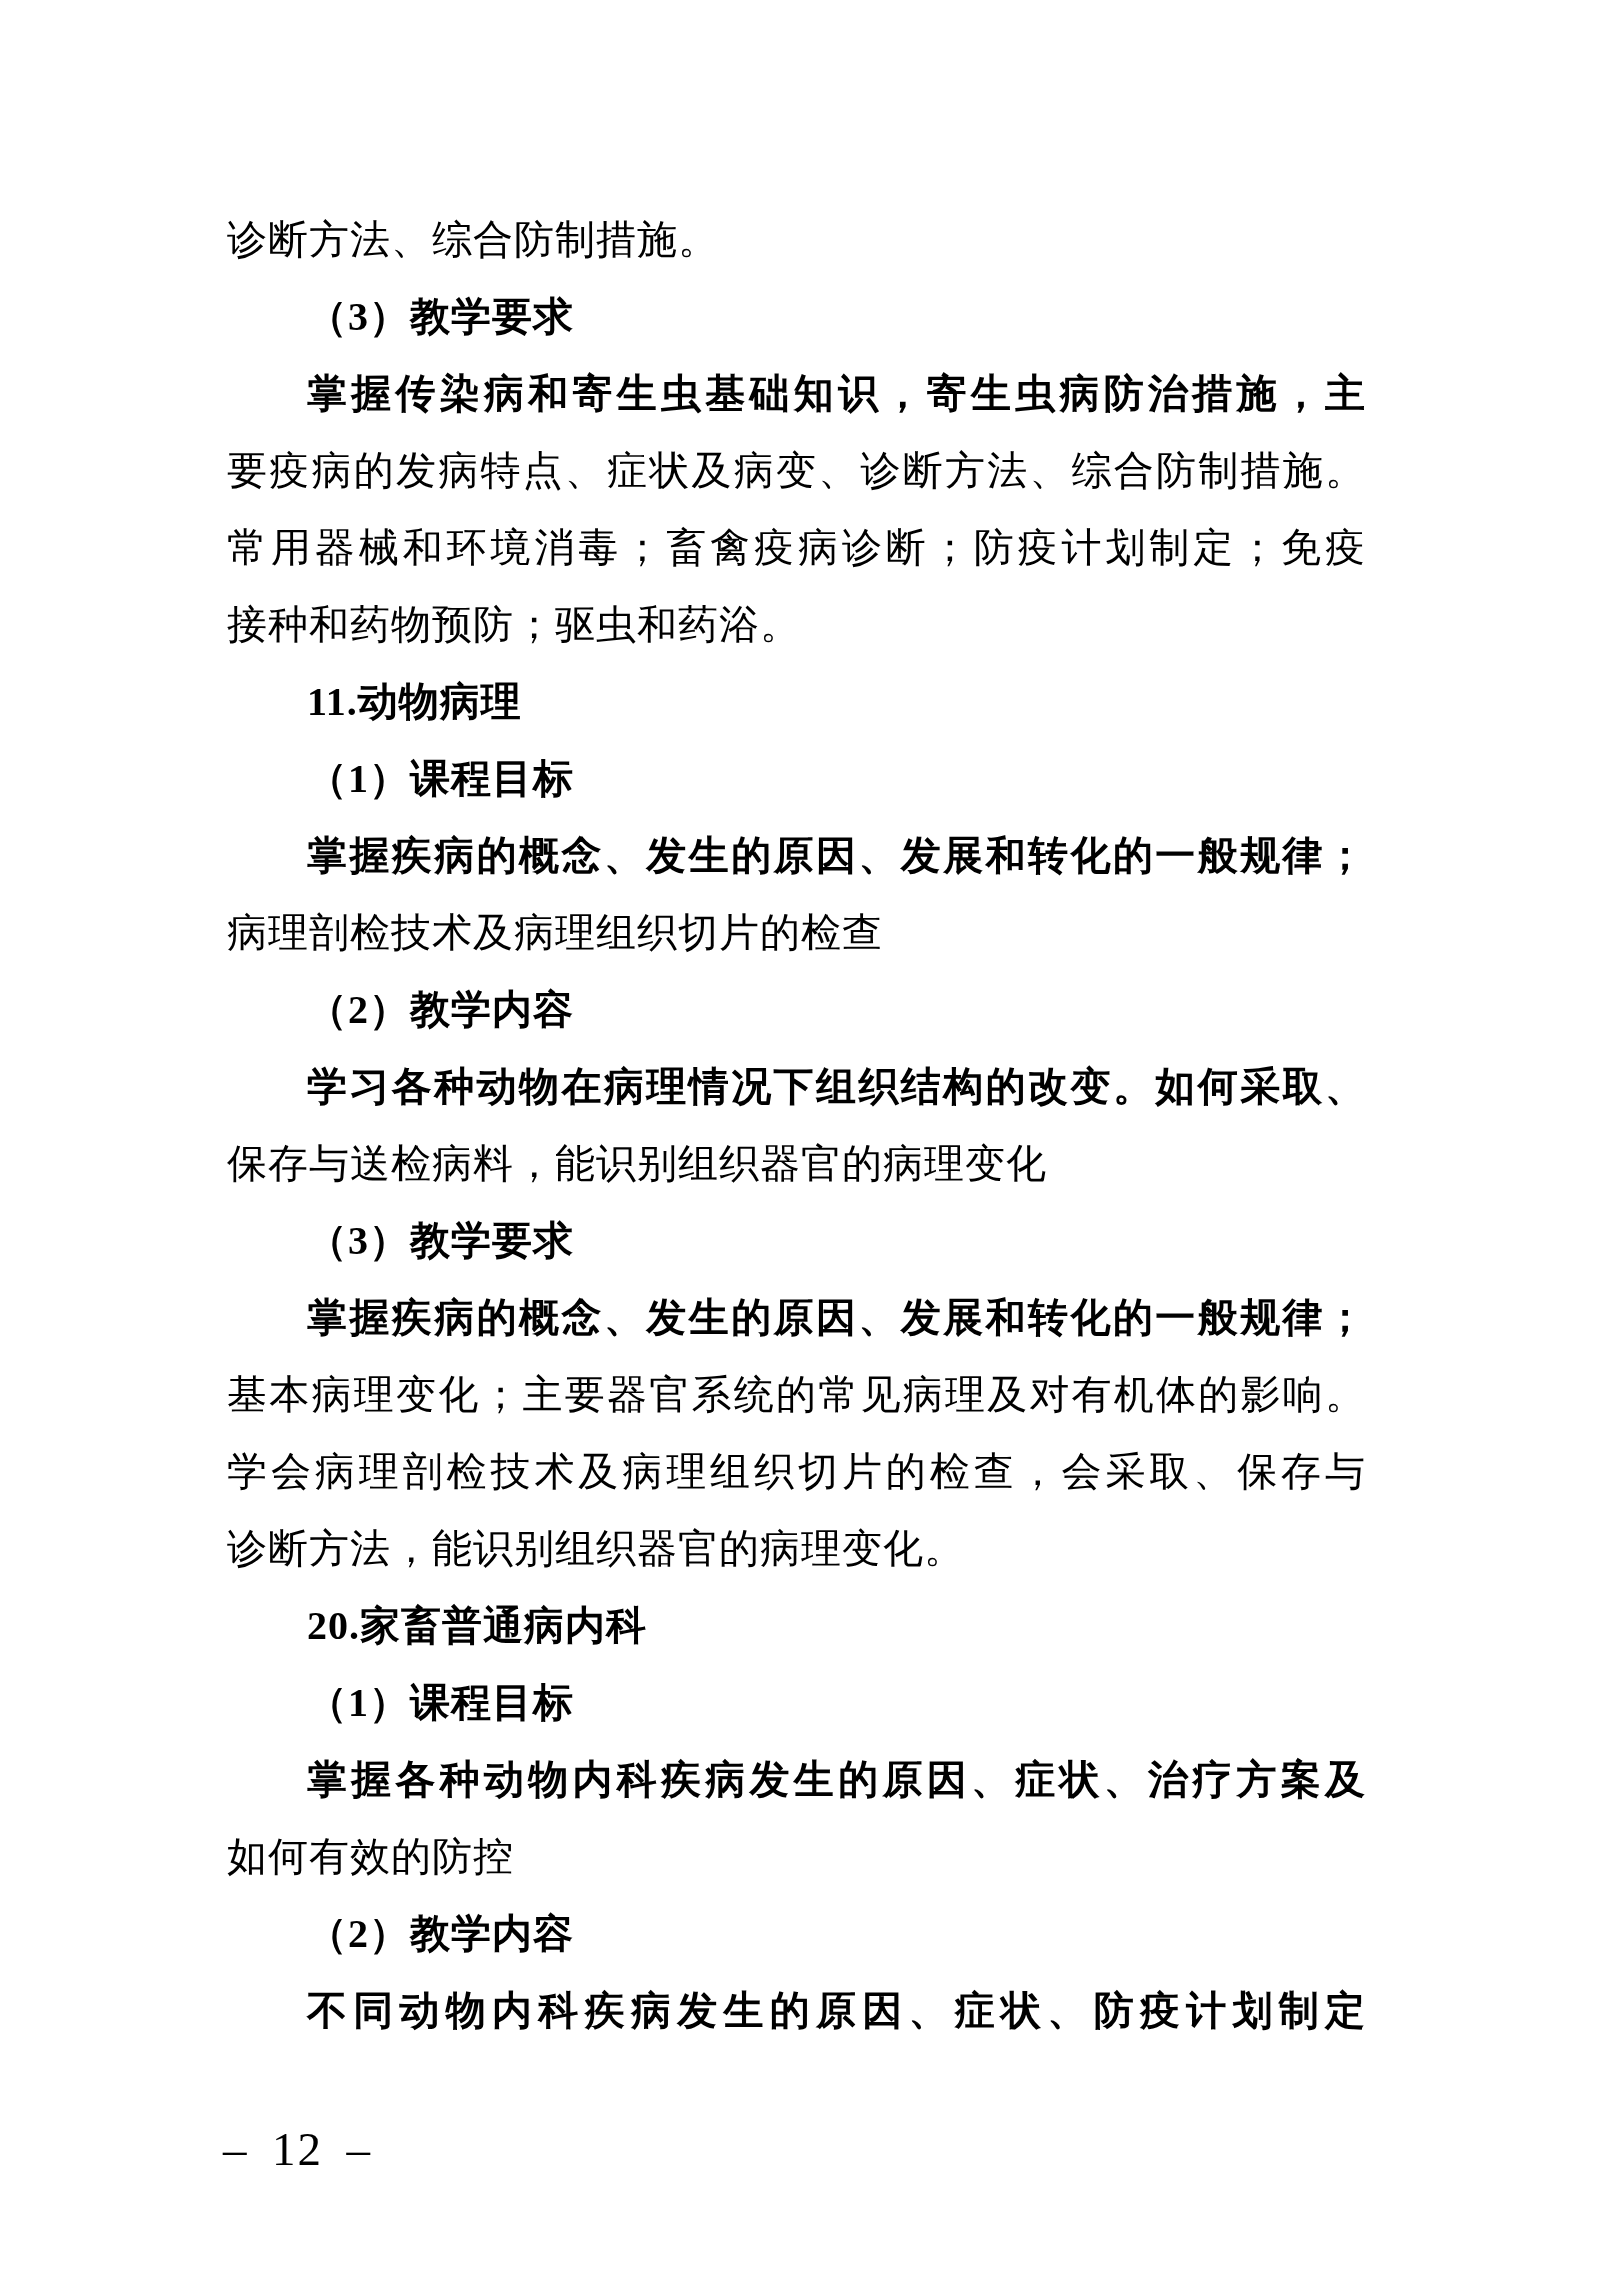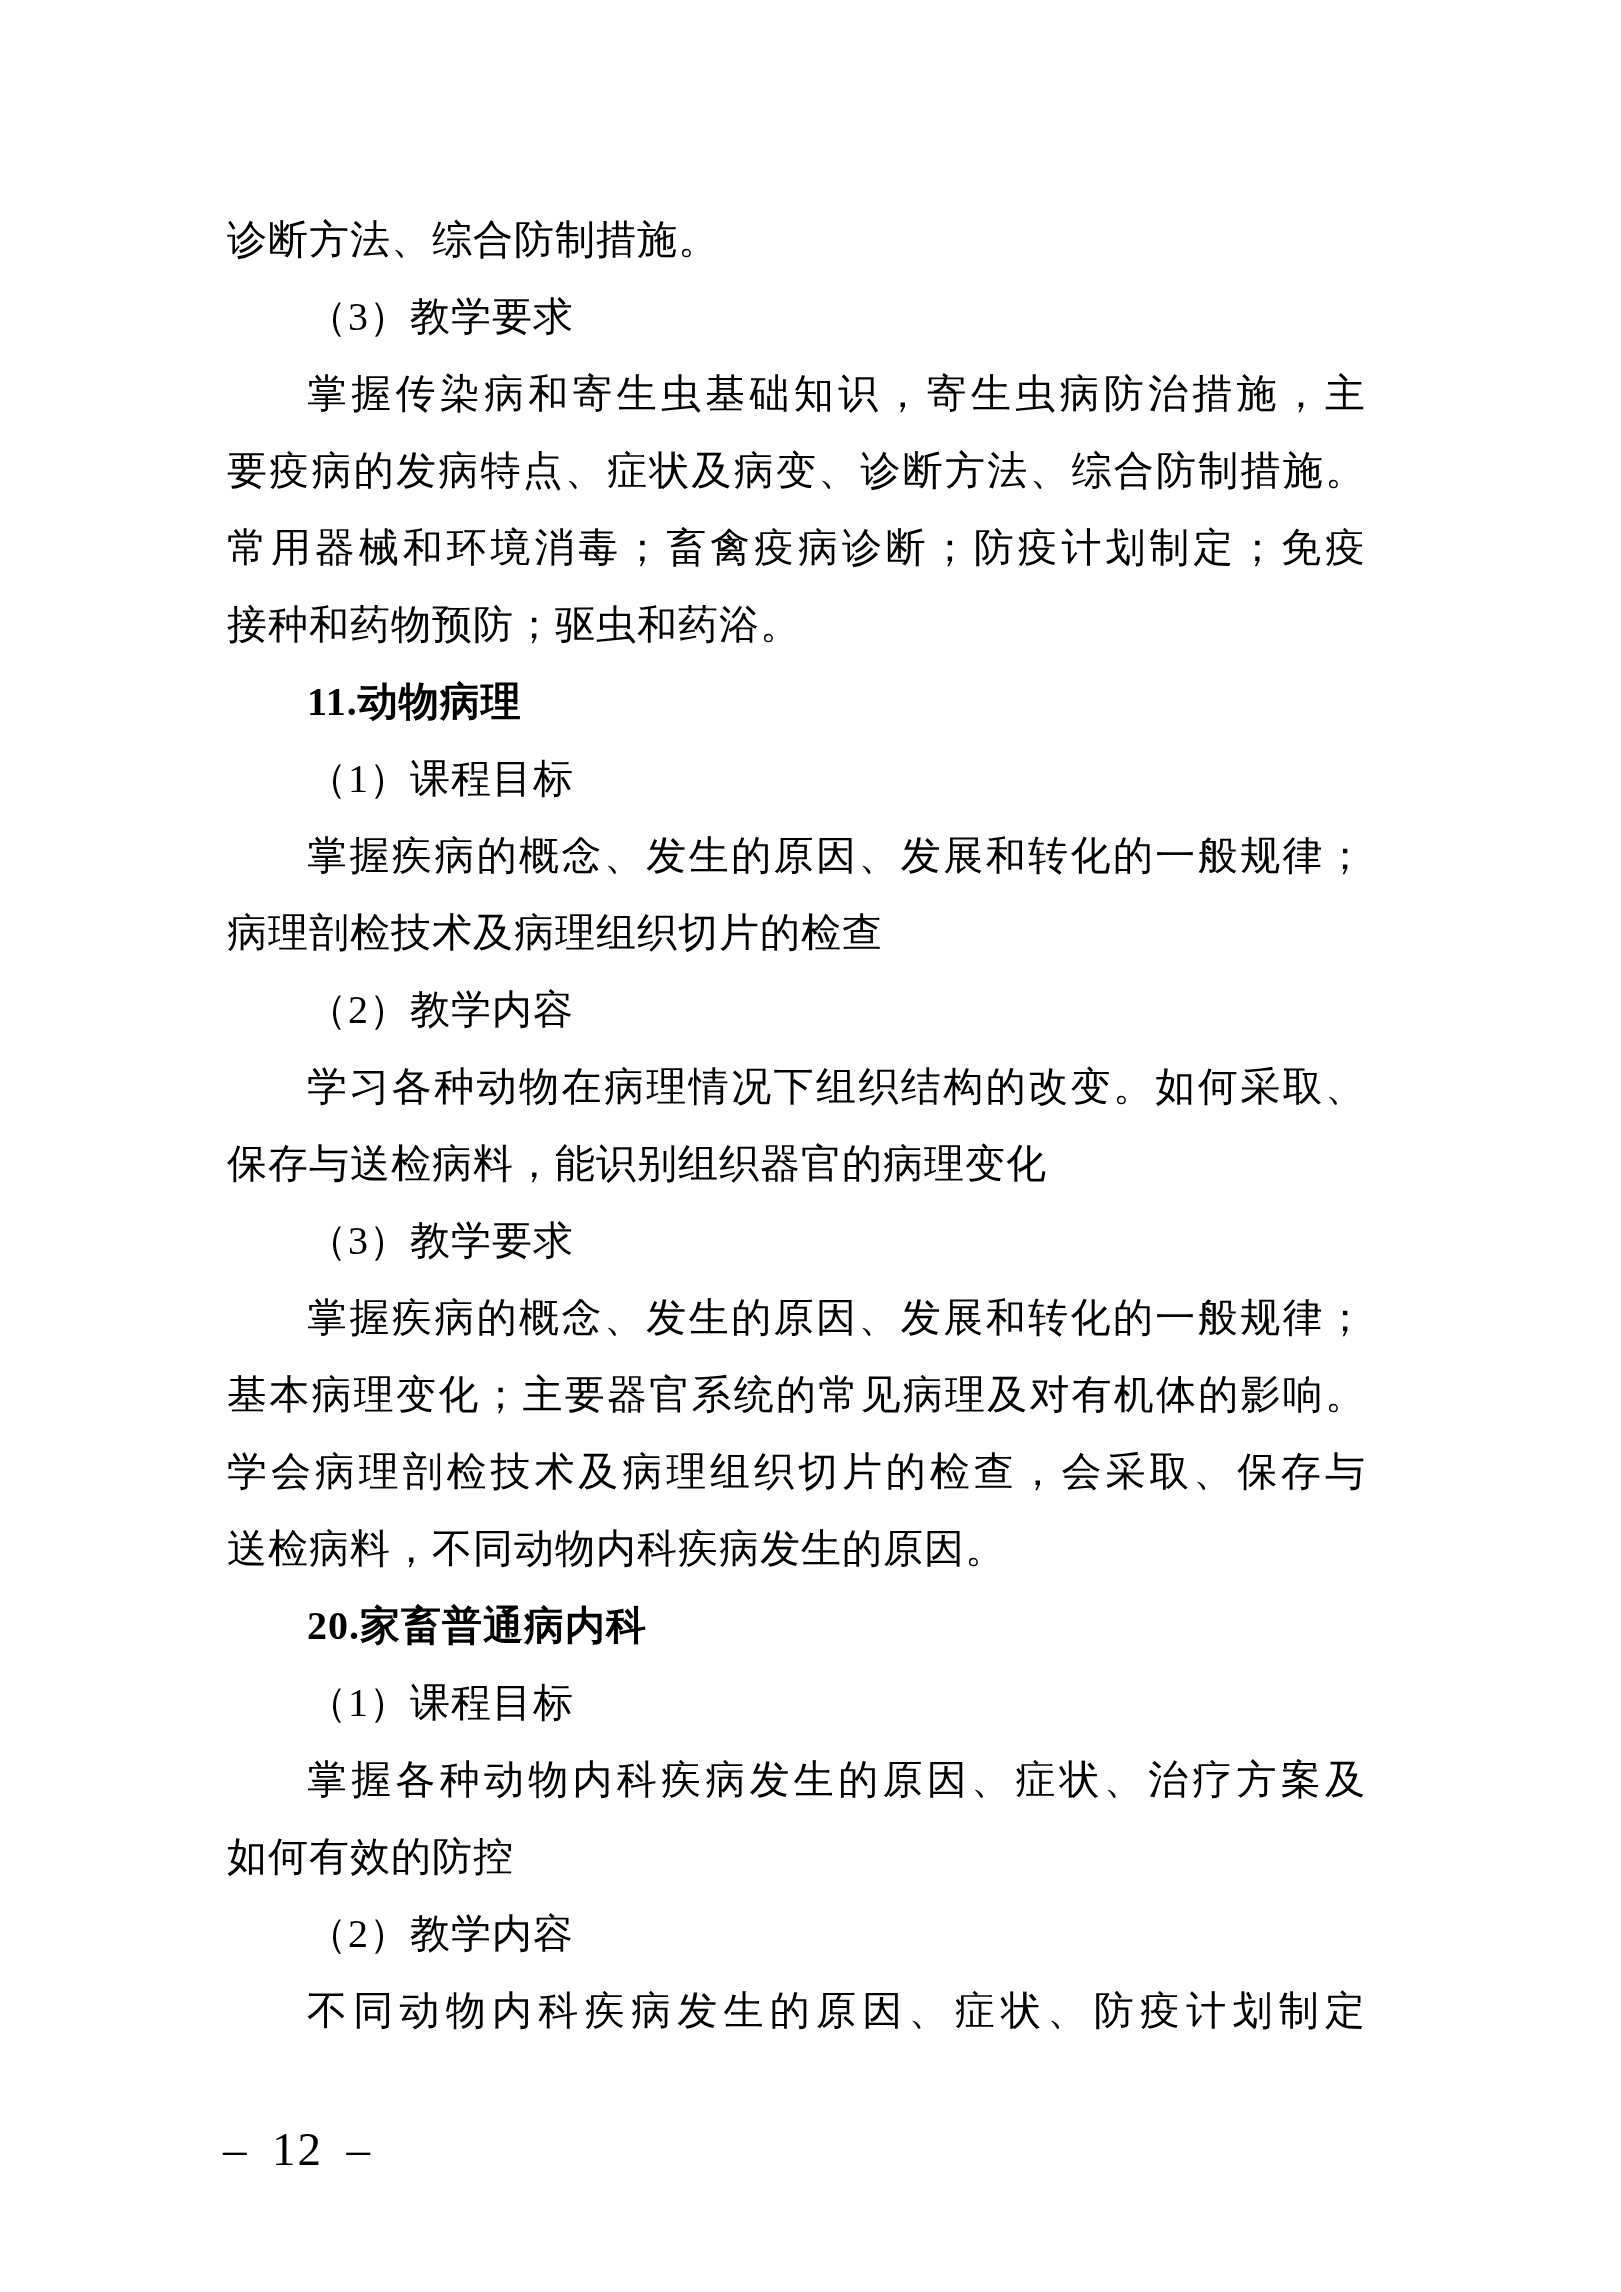--- a/index.html
+++ b/index.html
@@ -30,20 +30,21 @@
     letter-spacing: 1px;
   }
   .line.j {
     white-space: normal;
     text-align: justify;
     text-align-last: justify;
     letter-spacing: 0;
   }
   .line.ind {
     text-indent: 2em;
+    font-weight: bold;
   }
   .line.bold {
     font-weight: 700;
   }
   .footer {
     position: absolute;
     left: 223px;
     top: 2129px;
     font-size: 47px;
     line-height: 41px;
@@ -66,21 +67,21 @@
     <div class="line ind">（1）课程目标</div>
     <div class="line ind j">掌握疾病的概念、发生的原因、发展和转化的一般规律；</div>
     <div class="line">病理剖检技术及病理组织切片的检查</div>
     <div class="line ind">（2）教学内容</div>
     <div class="line ind j">学习各种动物在病理情况下组织结构的改变。如何采取、</div>
     <div class="line">保存与送检病料，能识别组织器官的病理变化</div>
     <div class="line ind">（3）教学要求</div>
     <div class="line ind j">掌握疾病的概念、发生的原因、发展和转化的一般规律；</div>
     <div class="line j">基本病理变化；主要器官系统的常见病理及对有机体的影响。</div>
     <div class="line j">学会病理剖检技术及病理组织切片的检查，会采取、保存与</div>
-    <div class="line">送检病料，不同动物内科疾病发生的原因。</div>
+    <div class="line">诊断方法，能识别组织器官的病理变化。</div>
     <div class="line ind bold">20.家畜普通病内科</div>
     <div class="line ind">（1）课程目标</div>
     <div class="line ind j">掌握各种动物内科疾病发生的原因、症状、治疗方案及</div>
     <div class="line">如何有效的防控</div>
     <div class="line ind">（2）教学内容</div>
     <div class="line ind j">不同动物内科疾病发生的原因、症状、防疫计划制定</div>
   </div>
 
   <div class="footer">– 12 –</div>
 </div>

